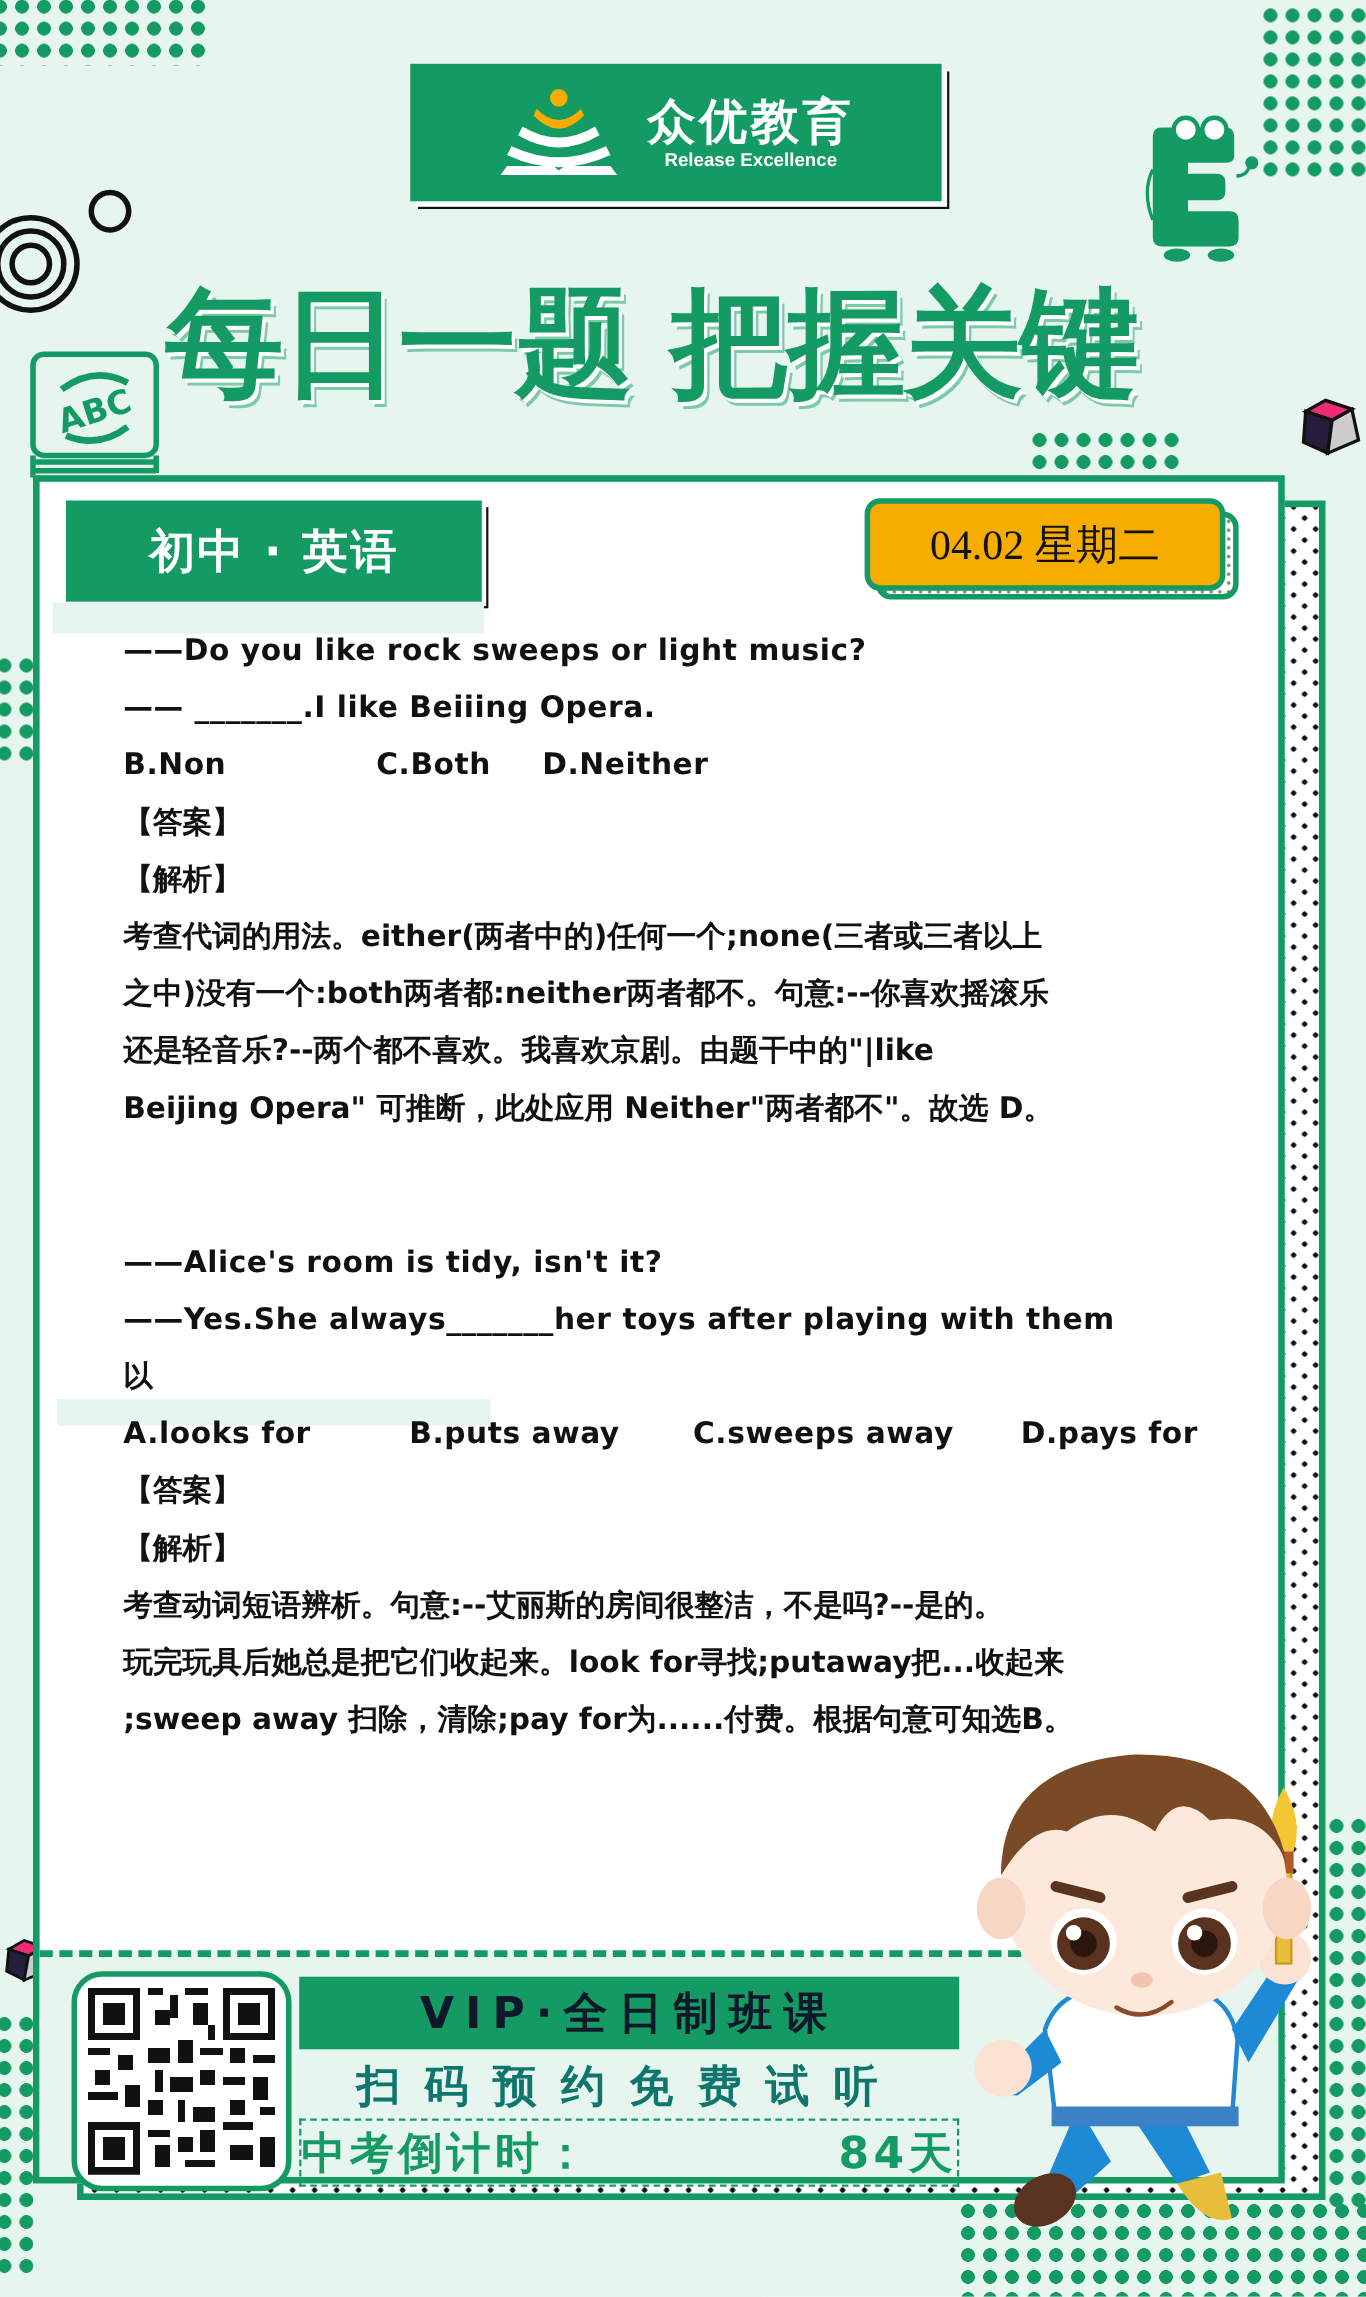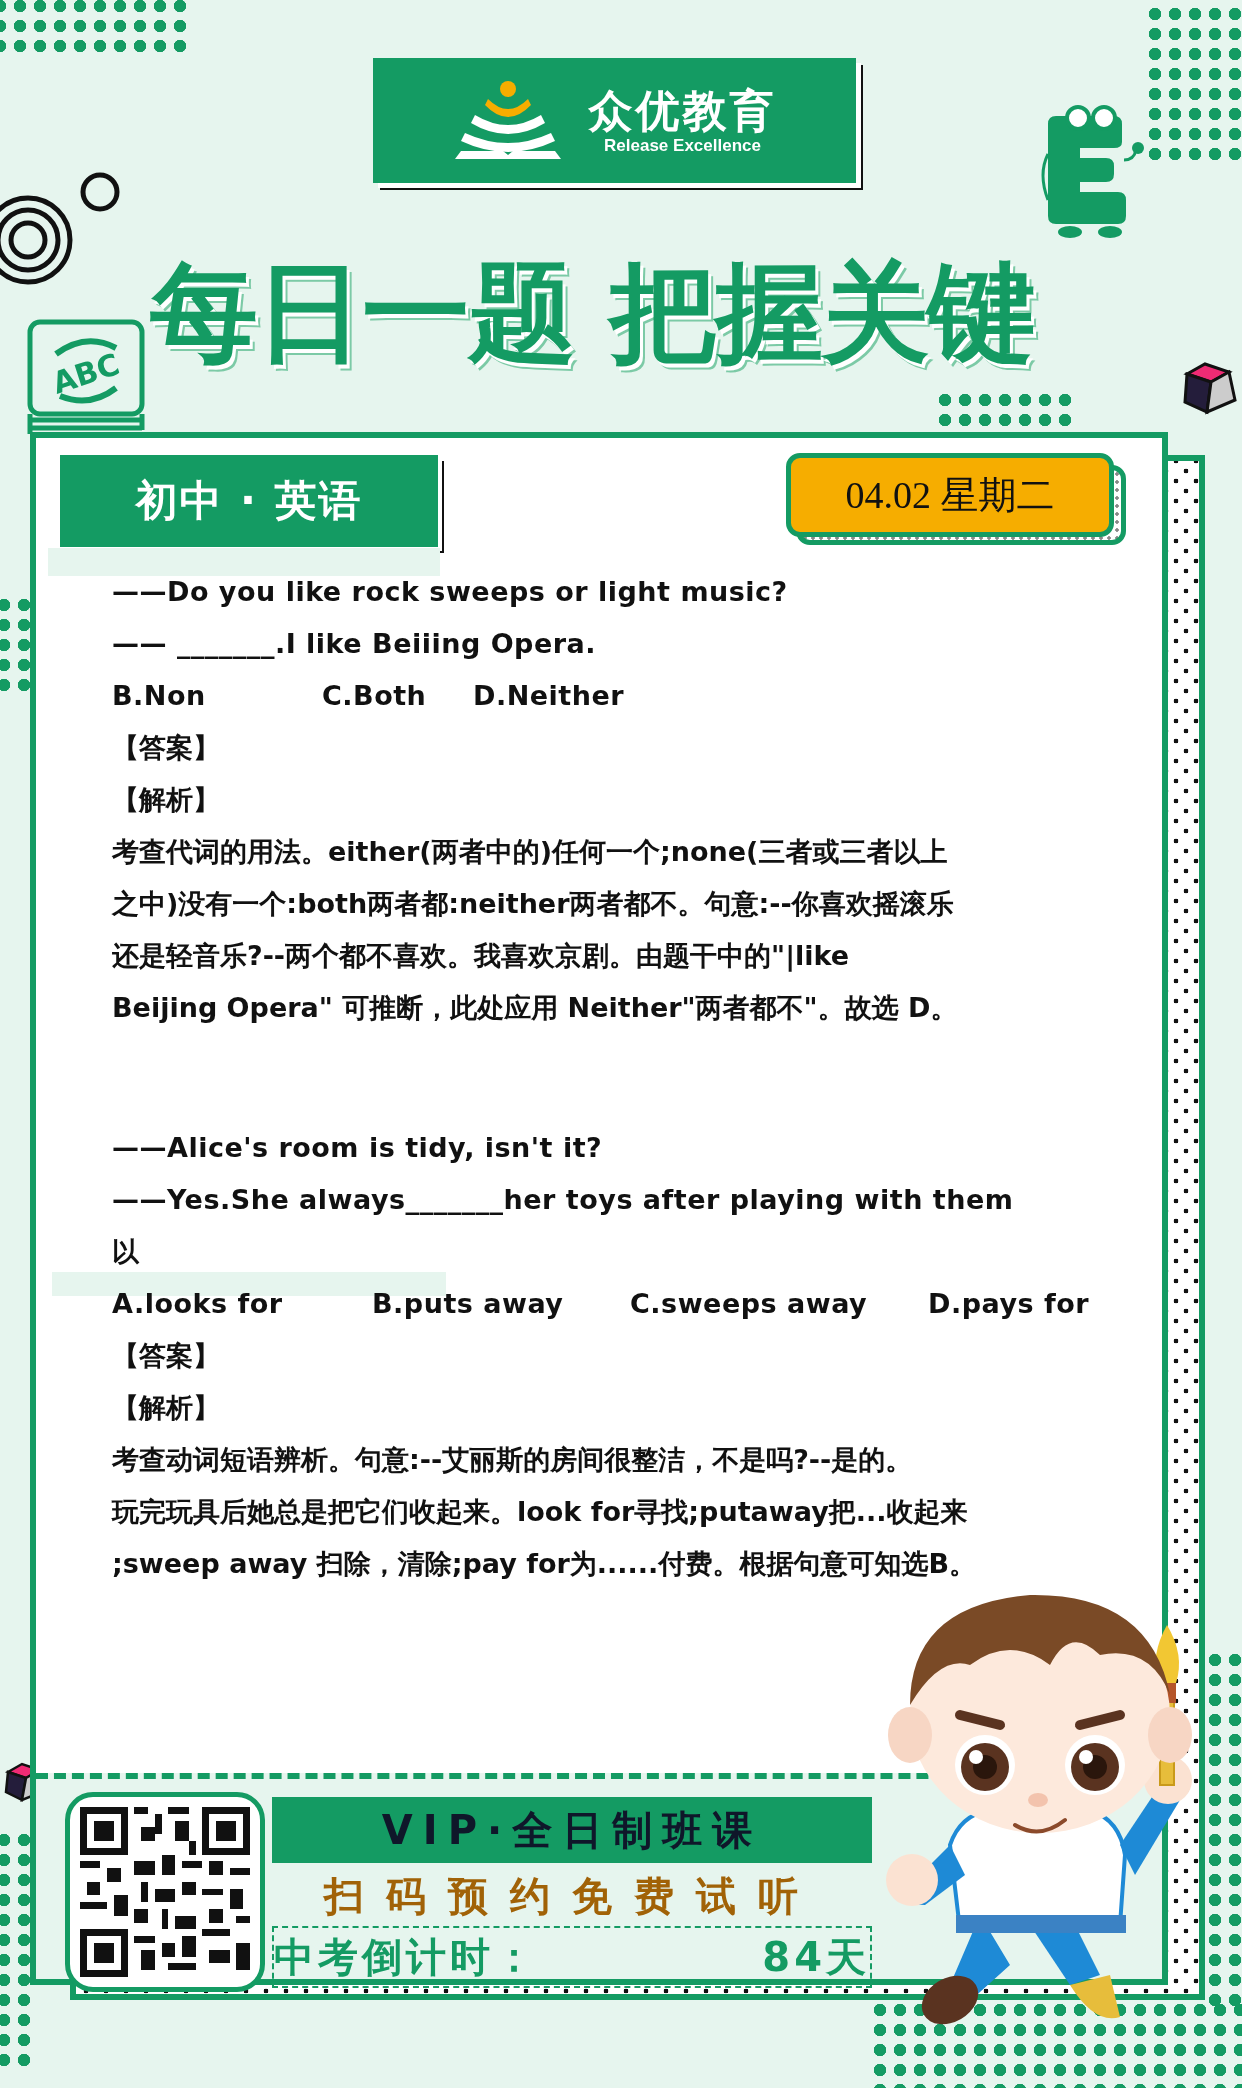--- a/index.html
+++ b/index.html
@@ -87,21 +87,21 @@
   }
   .vip-bar {
     left: 272px; top: 1797px; width: 600px; height: 66px;
     background: #149b63; color: #0f172a;
     font-family: "DejaVu Sans", sans-serif; font-weight: bold; font-size: 40px;
     letter-spacing: 10px; display: flex; align-items: center; justify-content: center;
   }
   .scan-text {
     left: 272px; top: 1868px; width: 600px; height: 56px;
     font-family: "DejaVu Sans", sans-serif; font-weight: bold; font-size: 40px;
-    letter-spacing: 22px; display: flex; align-items: center; justify-content: center; color: #a16207;
+    letter-spacing: 22px; display: flex; align-items: center; justify-content: center; color: #0f766e;
   }
   .countdown {
     left: 272px; top: 1926px; width: 600px; height: 62px;
     border: 2px dashed #149b63;
     font-family: "DejaVu Sans", sans-serif; font-weight: bold; font-size: 40px; color: #149b63;
     display: flex; align-items: center; justify-content: space-between; gap: 30px; letter-spacing: 4px;
   }
 </style>
 </head>
 <body>
@@ -185,21 +185,21 @@
 
 <div class="abs hl" style="top:1272px;"></div>
 
 <div class="abs content">
 
   <div>
     <div class="line">——Do you like rock sweeps or light music?</div>
     <div class="line">—— _______.I like Beiiing Opera.</div>
     <div class="line opts">
       <span style="width:210px;">B.Non</span>
-      <span style="width:151px;">C.Both</span>
+      <span style="width:151px;margin-left:20px;">C.Both</span>
       <span>D.Neither</span>
     </div>
     <div class="line cn">【答案】</div>
     <div class="line cn">【解析】</div>
     <div class="line cn">考查代词的用法。either(两者中的)任何一个;none(三者或三者以上</div>
     <div class="line cn">之中)没有一个:both两者都:neither两者都不。句意:--你喜欢摇滚乐</div>
     <div class="line cn">还是轻音乐?--两个都不喜欢。我喜欢京剧。由题干中的"|like</div>
     <div class="line cn">Beijing Opera" 可推断，此处应用 Neither"两者都不"。故选 D。</div>
   </div>
 

